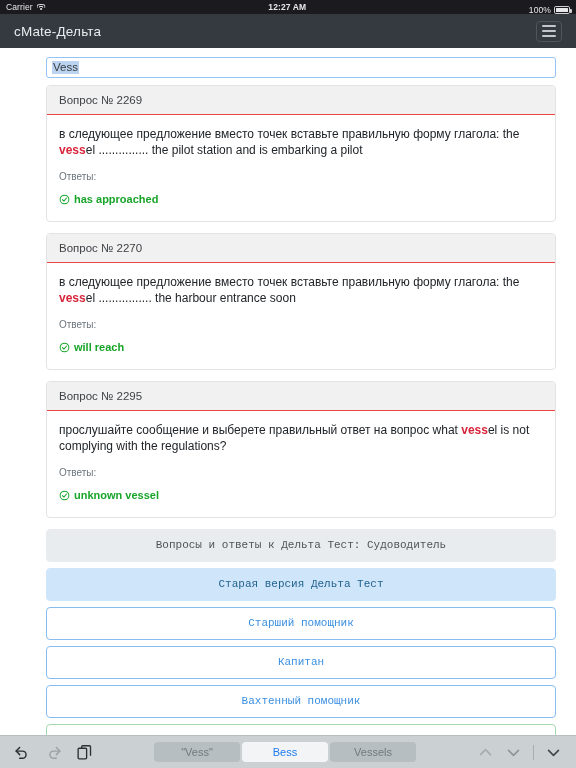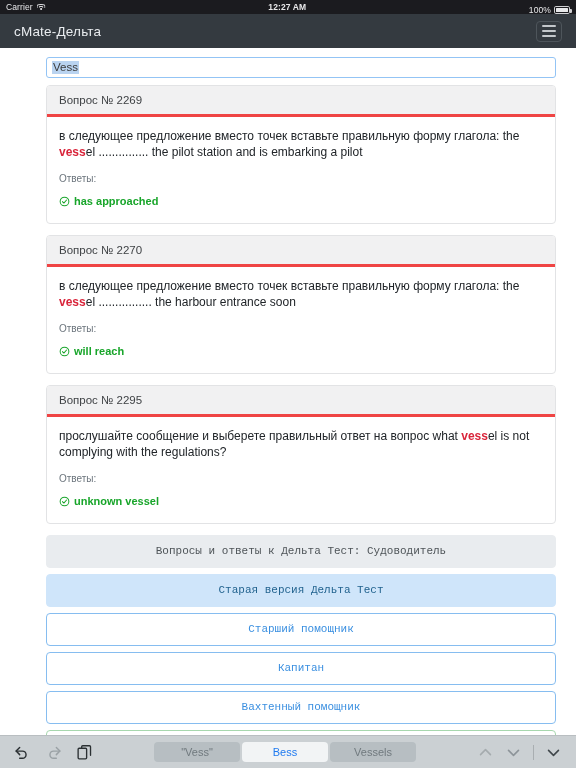--- a/index.html
+++ b/index.html
@@ -65,21 +65,21 @@
     position:absolute;left:6px;top:4px;font-size:11.5px;color:#3a3a3a;
     background:#b9d3f0;padding:0 1px;pointer-events:none;line-height:13px;
   }
 
   
   .q-card{
     border:1px solid #e2e3e5;border-radius:4px;background:#fff;
     margin-bottom:11px;overflow:hidden;
   }
   .q-head{
-    background:#f1f1f2;border-bottom:3px solid #ef4444;
+    background:#f1f1f2;border-bottom:1px solid #ef4444;
     padding:8px 12px;font-size:11.5px;color:#3f4245;
   }
   .q-body{padding:11px 12px 16px 12px;}
   .q-text{font-size:12px;color:#212529;line-height:16px;}
   .q-text .hl{color:#d9253b;font-weight:600;}
   .q-label{font-size:10px;color:#6c757d;margin-top:13px;}
   .q-answer{
     margin-top:11px;font-size:11px;color:#18a52a;font-weight:bold;
     display:flex;align-items:center;gap:4px;
   }

